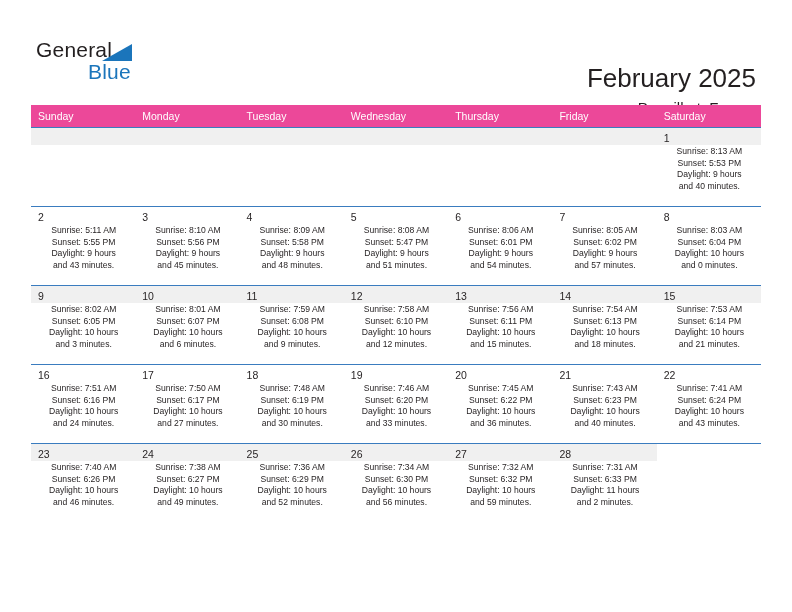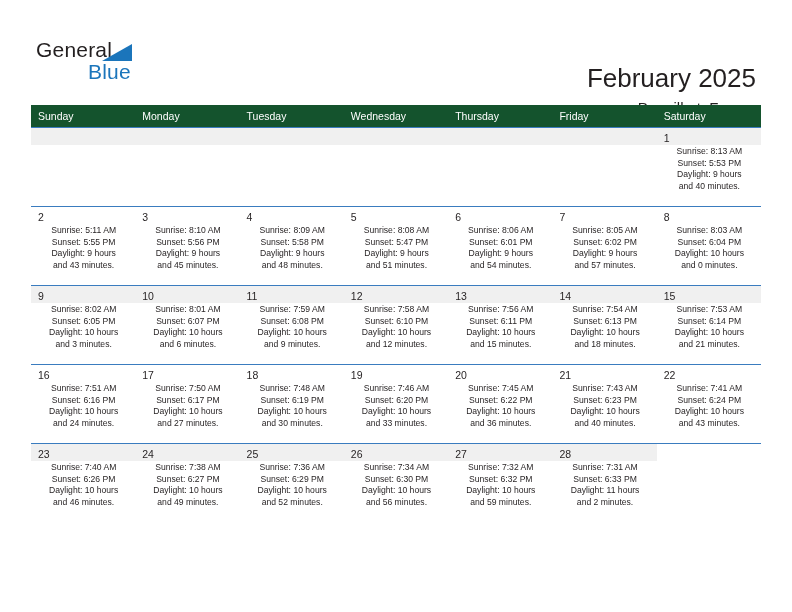--- a/index.html
+++ b/index.html
@@ -87,21 +87,21 @@
   
   .calendar {
     position: absolute;
     left: 31px;
     top: 105px;
     width: 730px;
     border-collapse: collapse;
     table-layout: fixed;
   }
   .calendar th {
-    background: #14532d;
+    background: #ec4899;
     color: #ffffff;
     font-size: 10.5px;
     font-weight: normal;
     text-align: left;
     padding: 5px 0 5px 7px;
     height: 11px;
     border: none;
   }
   .calendar td {
     vertical-align: top;

